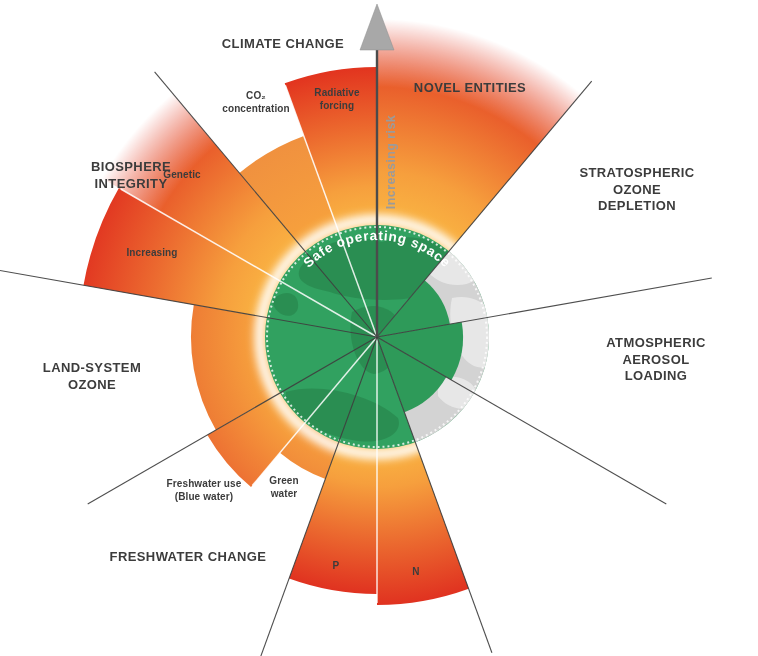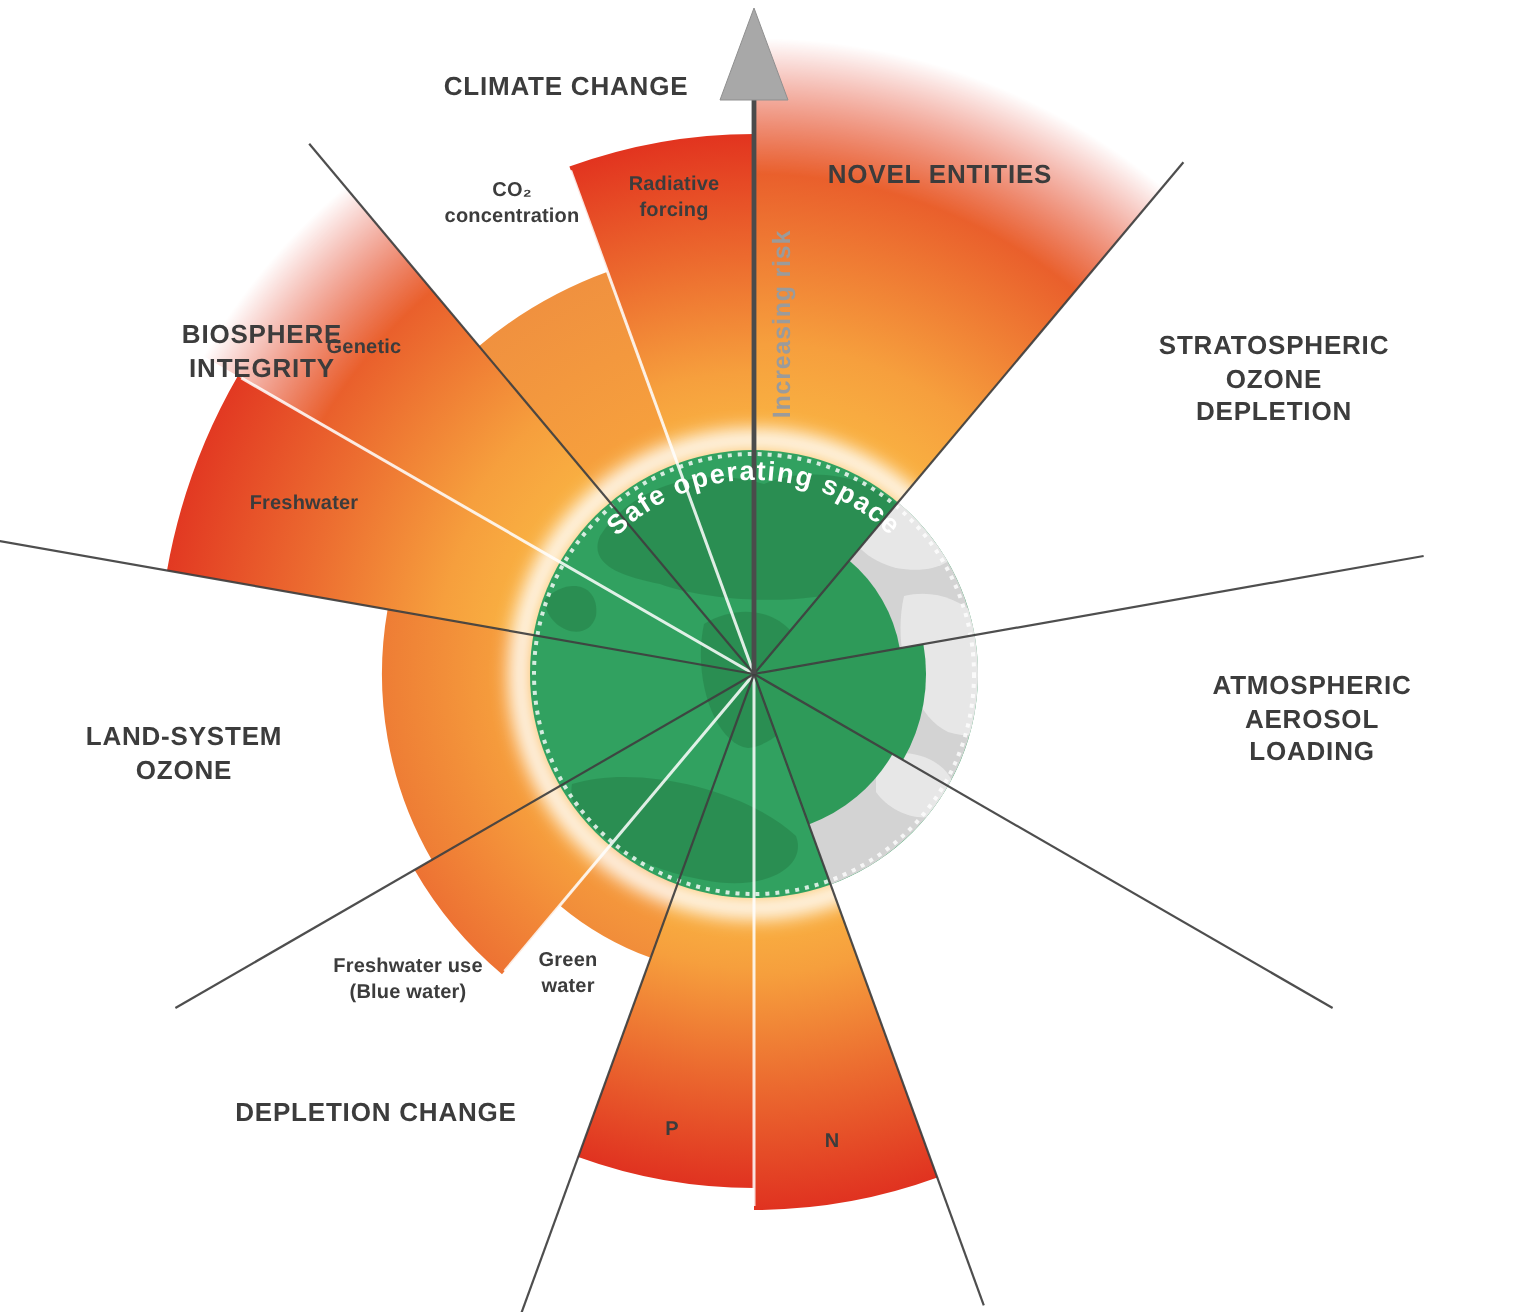--- a/index.html
+++ b/index.html
@@ -167,25 +167,25 @@
   <div class="lbl sub" id="lbl-radiative">Radiative
 forcing</div>
   <div class="lbl caps" id="lbl-novel">NOVEL ENTITIES</div>
   <div class="lbl caps" id="lbl-ozone">STRATOSPHERIC OZONE
 DEPLETION</div>
   <div class="lbl caps" id="lbl-aerosol">ATMOSPHERIC
 AEROSOL
 LOADING</div>
   <div class="lbl sub" id="lbl-p">P</div>
   <div class="lbl sub" id="lbl-n">N</div>
-  <div class="lbl caps" id="lbl-fresh">DEPLETION CHANGE</div>
+  <div class="lbl caps" id="lbl-fresh">FRESHWATER CHANGE</div>
   <div class="lbl sub" id="lbl-greenw">Green
 water</div>
   <div class="lbl sub" id="lbl-bluew">Freshwater use
 (Blue water)</div>
   <div class="lbl caps" id="lbl-land">LAND-SYSTEM
 OZONE</div>
   <div class="lbl caps" id="lbl-biosphere">BIOSPHERE
 INTEGRITY</div>
   <div class="lbl sub" id="lbl-genetic">Genetic</div>
-  <div class="lbl sub" id="lbl-functional">Freshwater</div>
+  <div class="lbl sub" id="lbl-functional">Increasing</div>
   <div class="lbl risk" id="lbl-risk">Increasing risk</div>
 </div>
 
 </body></html>

